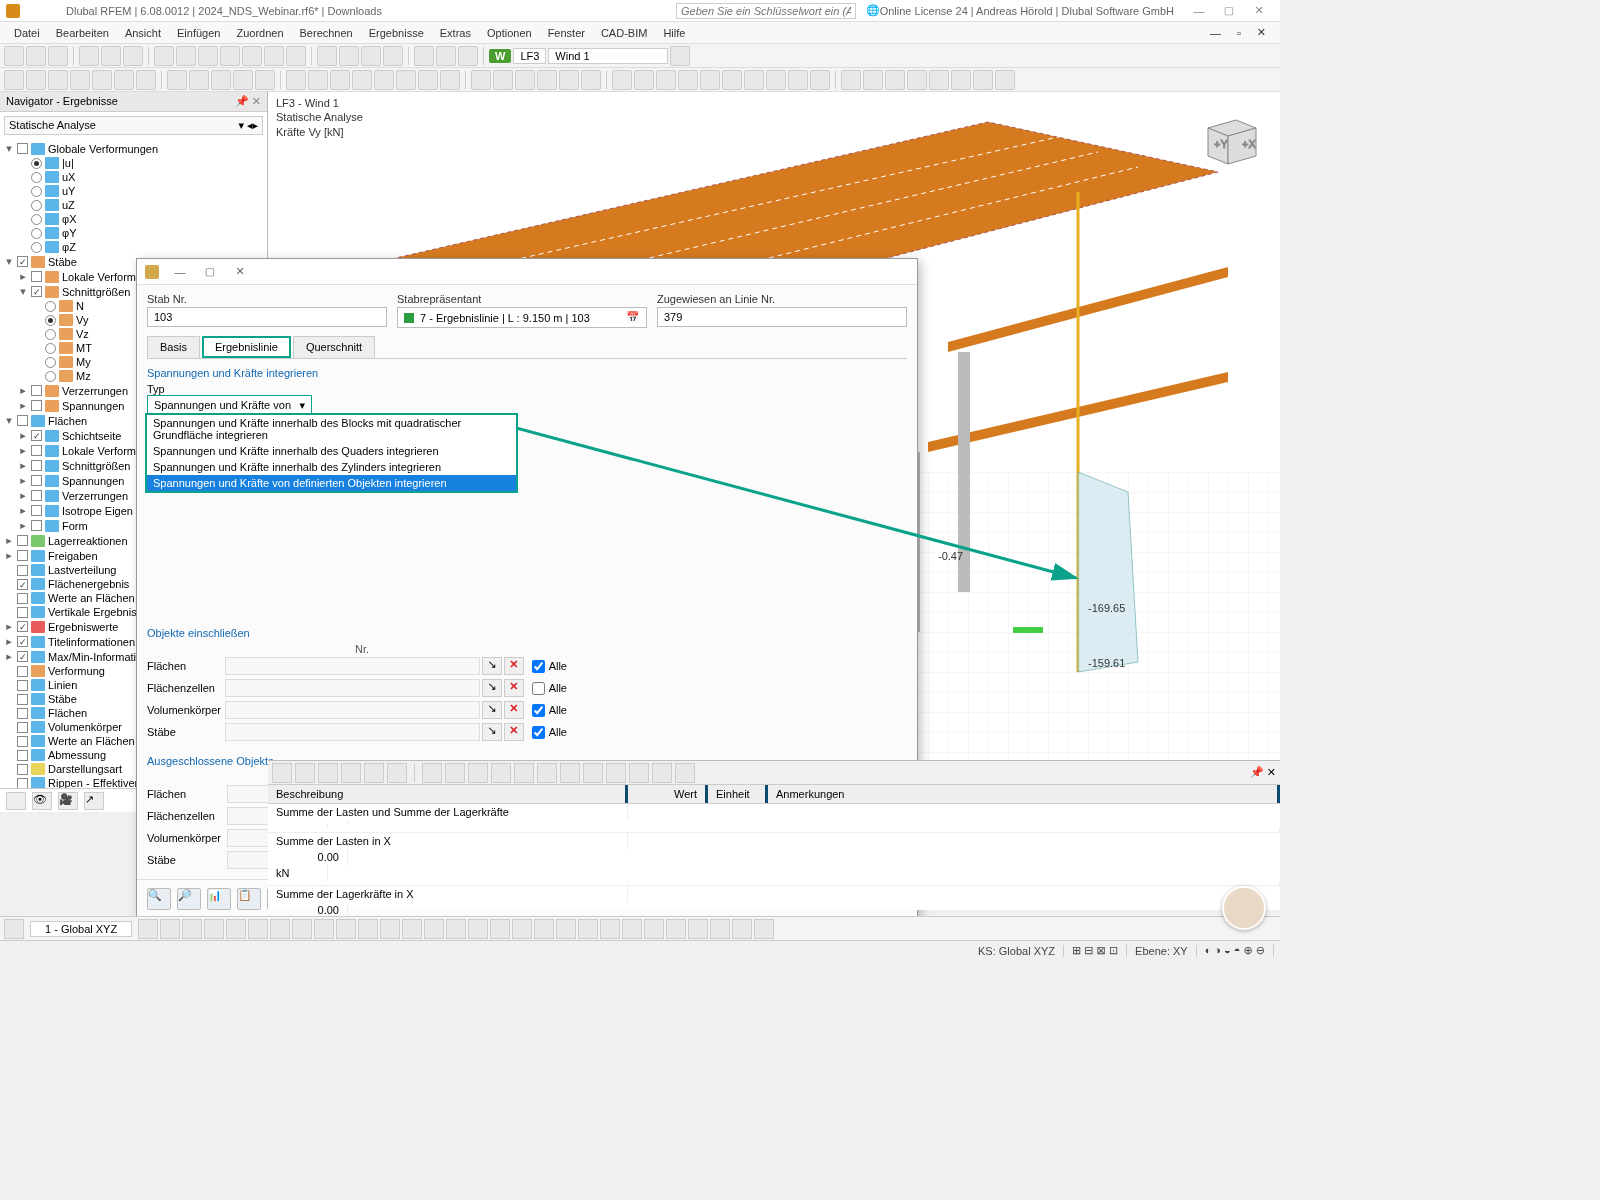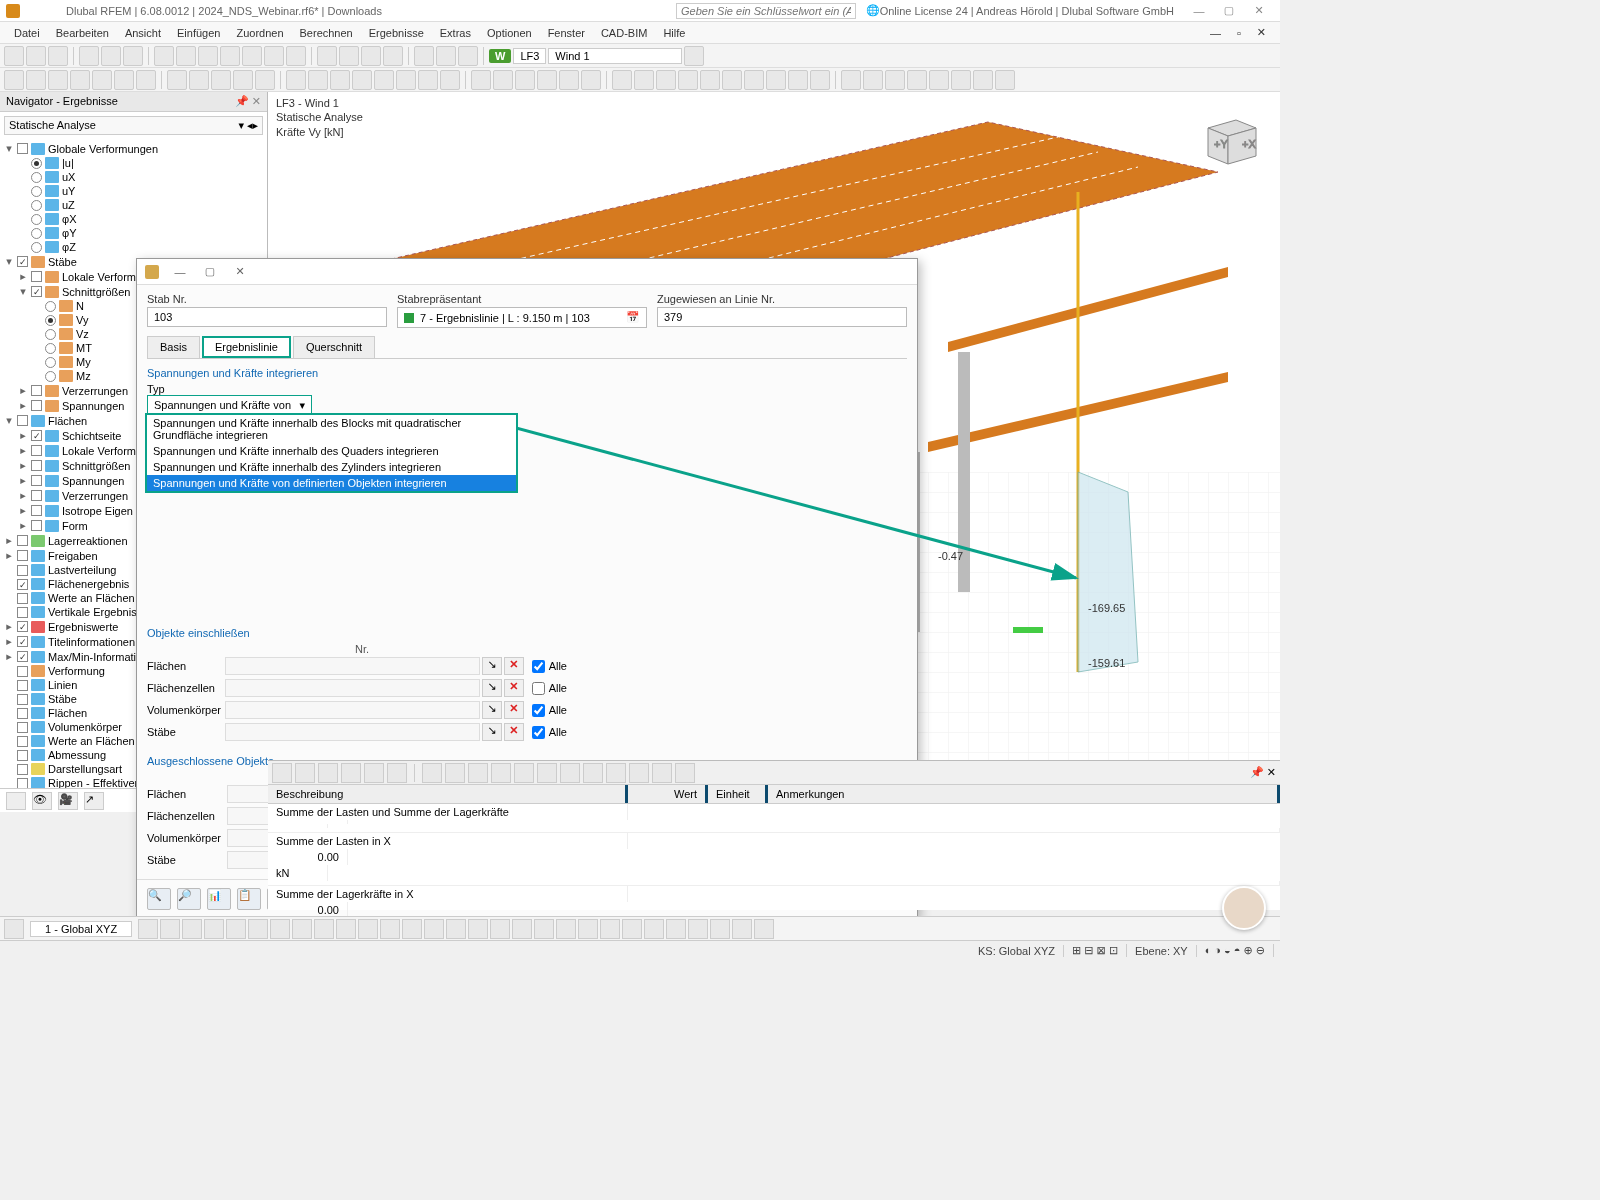--- a/index.html
+++ b/index.html
@@ -175,21 +175,21 @@
     <div class="tb"></div>
     <div class="tb"></div>
     <div class="tb"></div>
   <div class="sep"></div>
   <div class="tb"></div>
     <div class="tb"></div>
     <div class="tb"></div>
   <div class="sep"></div>
   <span class="wbadge">W</span>
   <span class="lfsel">LF3</span>
-  <span class="lfsel" style="width:134px;">Wind 1</span>
+  <span class="lfsel" style="width:120px;">Wind 1</span>
   <div class="tb"></div>
 </div>
 
 <div class="toolbar">
   <div class="tb"></div>
     <div class="tb"></div>
     <div class="tb"></div>
     <div class="tb"></div>
     <div class="tb"></div>
     <div class="tb"></div>

